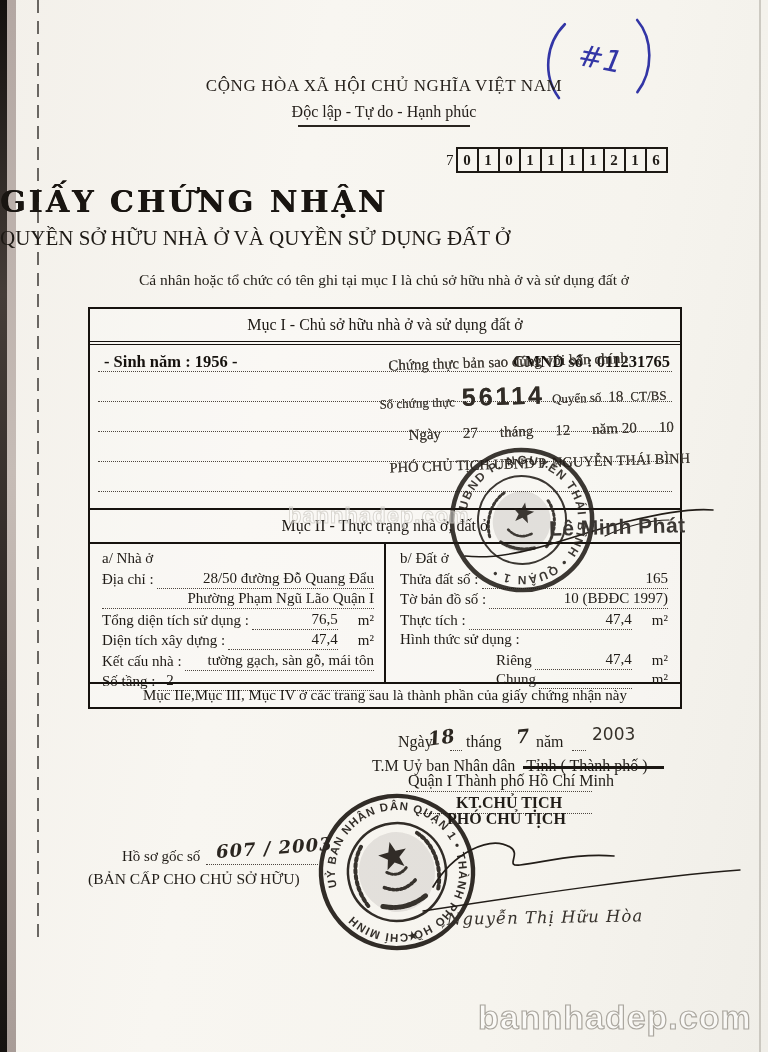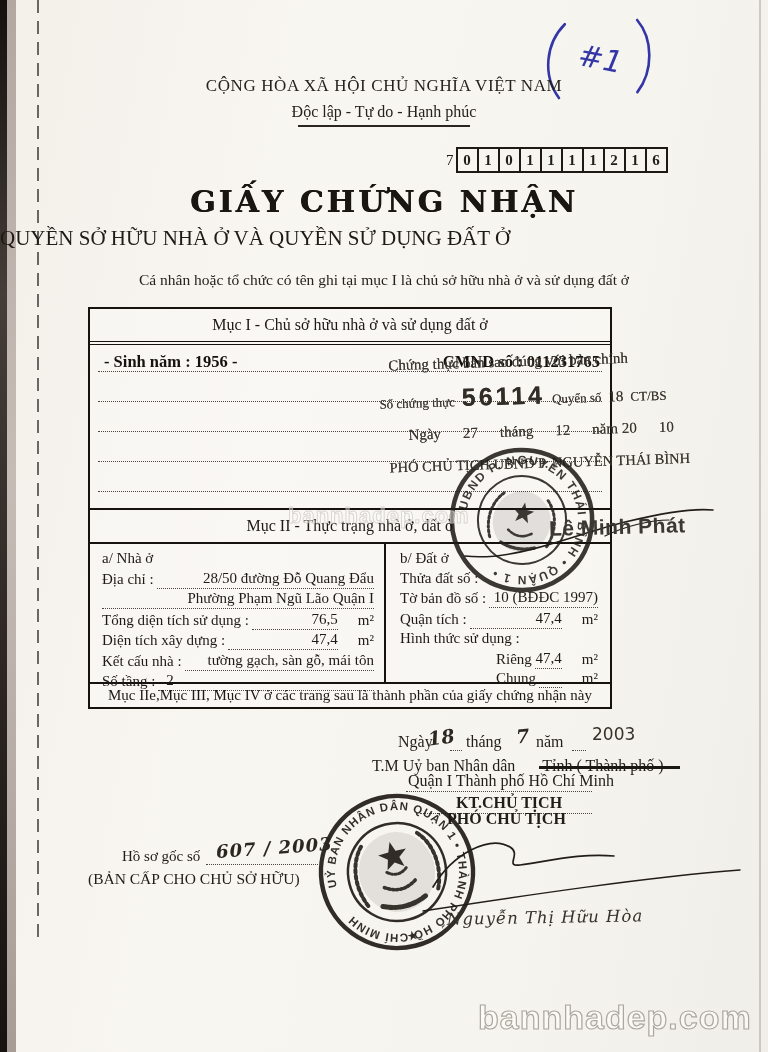--- a/index.html
+++ b/index.html
@@ -22,28 +22,28 @@
   .nat-header{position:absolute;top:76px;left:0;width:768px;text-align:center}
   .nat-line1{font-size:17px;letter-spacing:.6px;color:#26211c}
   .nat-line2{font-size:16px;margin-top:7px;color:#26211c}
   .motto-underline{width:172px;height:2px;background:#2a2520;margin:4px auto 0}
 
   .serial{position:absolute;left:446px;top:147px;display:flex;align-items:center}
   .serial-prefix{font-size:15px;margin-right:4px}
   .serial-box{width:19px;height:22px;border:2px solid #1d1914;margin-left:-2px;
     display:flex;align-items:center;justify-content:center;font-size:15px;font-weight:bold}
 
-  .doc-title{position:absolute;top:184px;left:0;width:768px;text-align:center;
+  .doc-title{position:absolute;top:184px;left:0;width:768px;
     font-family:"DejaVu Serif",serif;font-weight:bold;font-size:30px;letter-spacing:3px;color:#191511;
     text-shadow:.5px 0 0 #191511}
   .doc-subtitle{position:absolute;top:226px;left:0;width:768px;font-size:21px;color:#1e1a15}
   .doc-intro{position:absolute;top:271px;left:0;width:768px;text-align:center;font-size:15.5px;color:#26221c}
 
   
-  .cert-table{position:absolute;left:88px;top:307px;width:524px;border:2.5px solid #16120e;box-sizing:border-box;background:rgba(255,255,255,.25)}
+  .cert-table{position:absolute;left:88px;top:307px;width:594px;border:2.5px solid #16120e;box-sizing:border-box;background:rgba(255,255,255,.25)}
   .sec-header{height:32px;line-height:31px;text-align:center;font-size:16px;color:#1d1914}
   .sec1-header{border-bottom:4px double #16120e}
   .sec2-header{border-top:2.5px solid #16120e;border-bottom:2.5px solid #16120e}
   .sec1-body{position:relative;height:163px}
   .owner-row{position:absolute;top:7px;left:14px;right:10px;display:flex;justify-content:space-between;
     font-weight:bold;font-size:16.5px;color:#16120e;white-space:nowrap}
   .dotline{position:absolute;left:8px;right:8px;border-bottom:1.7px dotted #4d463f}
   .sec2-body{display:flex;height:138px;font-size:15px;color:#1e1a15}
   .col-house{width:296px;border-right:2.5px solid #16120e;padding:5px 10px 0 12px;box-sizing:border-box}
   .col-land{flex:1;padding:5px 12px 0 14px;box-sizing:border-box}
@@ -173,27 +173,28 @@
             <span class="lbl">Số tầng :</span>
             <span class="dval" style="text-align:left;padding-left:8px">2</span>
           </div>
       </div>
       <div class="col-land">
         <div class="frow">
             <span class="lbl">b/ Đất ở</span>
           </div>
         <div class="frow">
             <span class="lbl">Thửa đất số :</span>
+            <span class="dval">165</span>
           </div>
         <div class="frow">
             <span class="lbl">Tờ bản đồ số :</span>
             <span class="dval">10 (BĐĐC 1997)</span>
           </div>
         <div class="frow">
-            <span class="lbl">Quận tích :</span>
+            <span class="lbl">Thực tích :</span>
             <span class="dval">47,4</span>
             <span class="unit">m²</span>
           </div>
         <div class="frow">
             <span class="lbl">Hình thức sử dụng :</span>
           </div>
         <div class="frow indent">
             <span class="lbl">Riêng</span>
             <span class="dval">47,4</span>
             <span class="unit">m²</span>
@@ -257,21 +258,21 @@
   <span class="abs hand" style="left:428px;top:726px;font-size:19px;transform:rotate(-8deg)">18</span>
   <span class="ddot" style="left:450px;top:750px;width:12px"></span>
   <span class="issue-lbl" style="left:466px;top:733px">tháng</span>
   <span class="abs hand" style="left:516px;top:725px;font-size:19px;transform:rotate(-5deg)">7</span>
   <span class="issue-lbl" style="left:536px;top:733px">năm</span>
   <span class="ddot" style="left:572px;top:750px;width:14px"></span>
   <span class="abs" style="left:592px;top:724px;font-size:17px;font-family:'DejaVu Sans',sans-serif;color:#36312a">2003</span>
 
   <div class="abs t16" style="left:372px;top:757px;white-space:nowrap">
     <span>T.M Uỷ ban Nhân dân</span>
-    <span class="struck" style="margin-left:23px">Tỉnh ( Thành phố )</span>
+    <span class="struck" style="margin-left:7px">Tỉnh ( Thành phố )</span>
   </div>
   <div class="abs t16" style="left:408px;top:772px">Quận I Thành phố Hồ Chí Minh</div>
   <span class="ddot" style="left:406px;top:791px;width:186px"></span>
   <div class="abs t16 bold" style="left:456px;top:794px">KT.CHỦ TỊCH</div>
   <span class="ddot" style="left:420px;top:813px;width:172px"></span>
   <div class="abs t16 bold" style="left:447px;top:810px">PHÓ CHỦ TỊCH</div>
 
   <svg style="left:315px;top:790px;transform:rotate(-14deg);opacity:.9" width="164" height="164" viewBox="0 0 164 164">
     <defs>
         <path id="distArc" d="M 20 82 a 62 62 0 1 1 0 0.01"></path>

